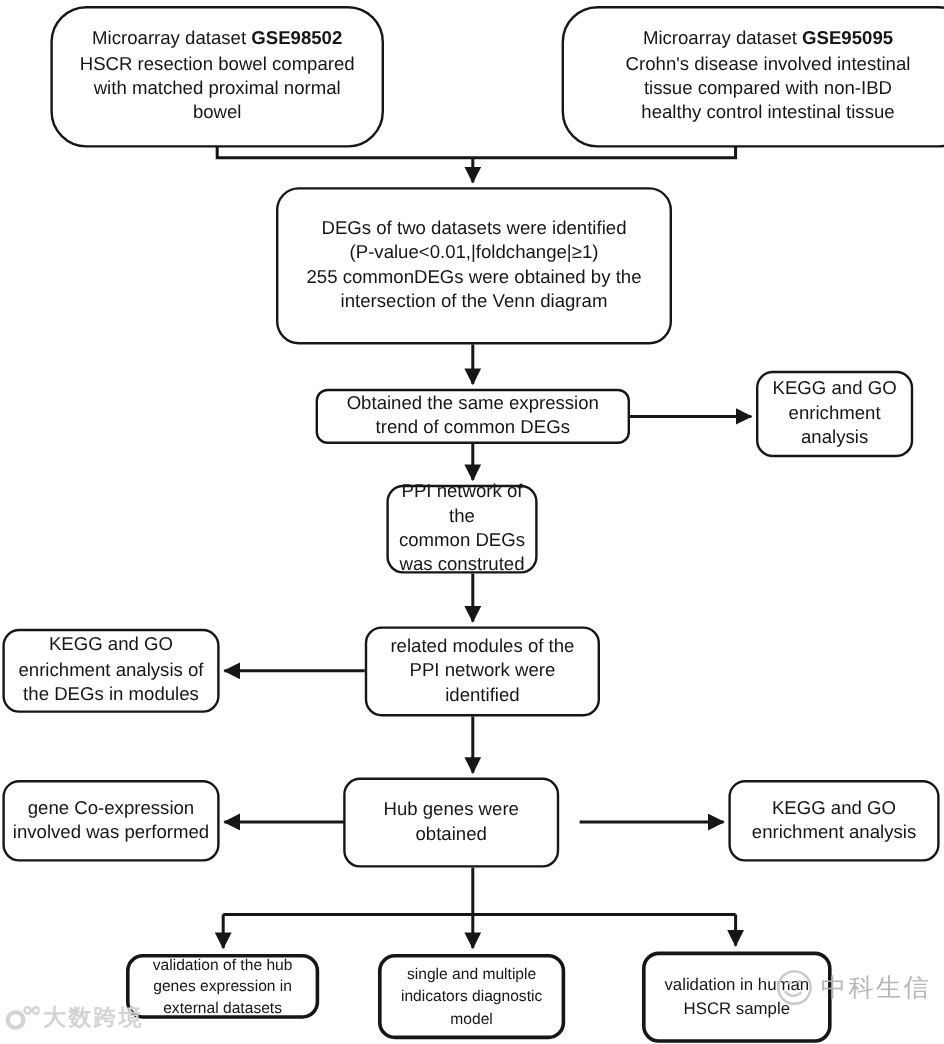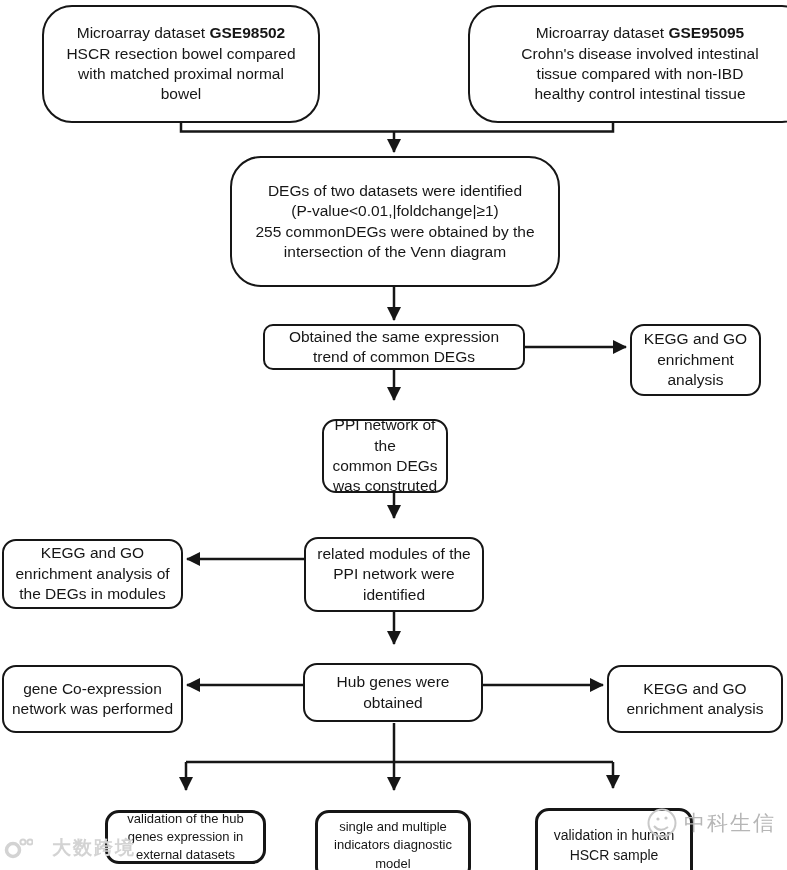--- a/index.html
+++ b/index.html
@@ -21,28 +21,28 @@
     background: #ffffff;
     display: flex; align-items: center; justify-content: center;
     text-align: center;
     box-sizing: border-box;
     padding: 2px 2px;
     font-size: 15.5px;
     line-height: 1.32;
   }
   .txt { white-space: pre-line; }
   .r-xl { border-radius: 30px; }
-  .r-lg { border-radius: 31px; }
-  .r-md { border-radius: 14px; margin-top: 15px; }
+  .r-lg { border-radius: 19px; }
+  .r-md { border-radius: 14px; }
   .r-sm { border-radius: 10px; }
   .small { font-size: 13px; line-height: 1.4; }
   .thick { border-width: 3px; }
   .wm { position: absolute; z-index: 4; display: flex; align-items: center; }
   .wm-left {
-    left: 3px; top: 835px; gap: 19px;
+    left: 3px; top: 835px; gap: 3px;
     color: #d3d3d3; font-weight: bold; font-size: 19px; letter-spacing: 2px;
   }
   .wm-right {
     left: 645px; top: 806px; gap: 5px;
     color: #b6b6b6; font-size: 21px; letter-spacing: 2px;
   }
 </style>
 </head>
 <body>
 
@@ -108,32 +108,32 @@
 common DEGs
 was construted</div>
   </div>
 
   <div class="box r-md" style="left:2px;top:524px;width:181px;height:70px">
     <div class="txt">KEGG and GO
 enrichment analysis of
 the DEGs in modules</div>
   </div>
 
-  <div class="box r-md" style="left:304px;top:522px;width:180px;height:75px">
+  <div class="box r-md" style="left:304px;top:522px;width:196px;height:75px">
     <div class="txt">related modules of the
 PPI network were
 identified</div>
   </div>
 
   <div class="box r-md" style="left:2px;top:650px;width:181px;height:68px">
     <div class="txt">gene Co-expression
-network was performed</div>
+involved was performed</div>
   </div>
 
-  <div class="box r-md" style="left:303px;top:648px;width:180px;height:59px">
+  <div class="box r-md" style="left:286px;top:648px;width:180px;height:75px">
     <div class="txt">Hub genes were
 obtained</div>
   </div>
 
   <div class="box r-md" style="left:607px;top:650px;width:176px;height:68px">
     <div class="txt">KEGG and GO
 enrichment analysis</div>
   </div>
 
   <div class="box r-md small thick" style="left:105px;top:795px;width:161px;height:54px">

